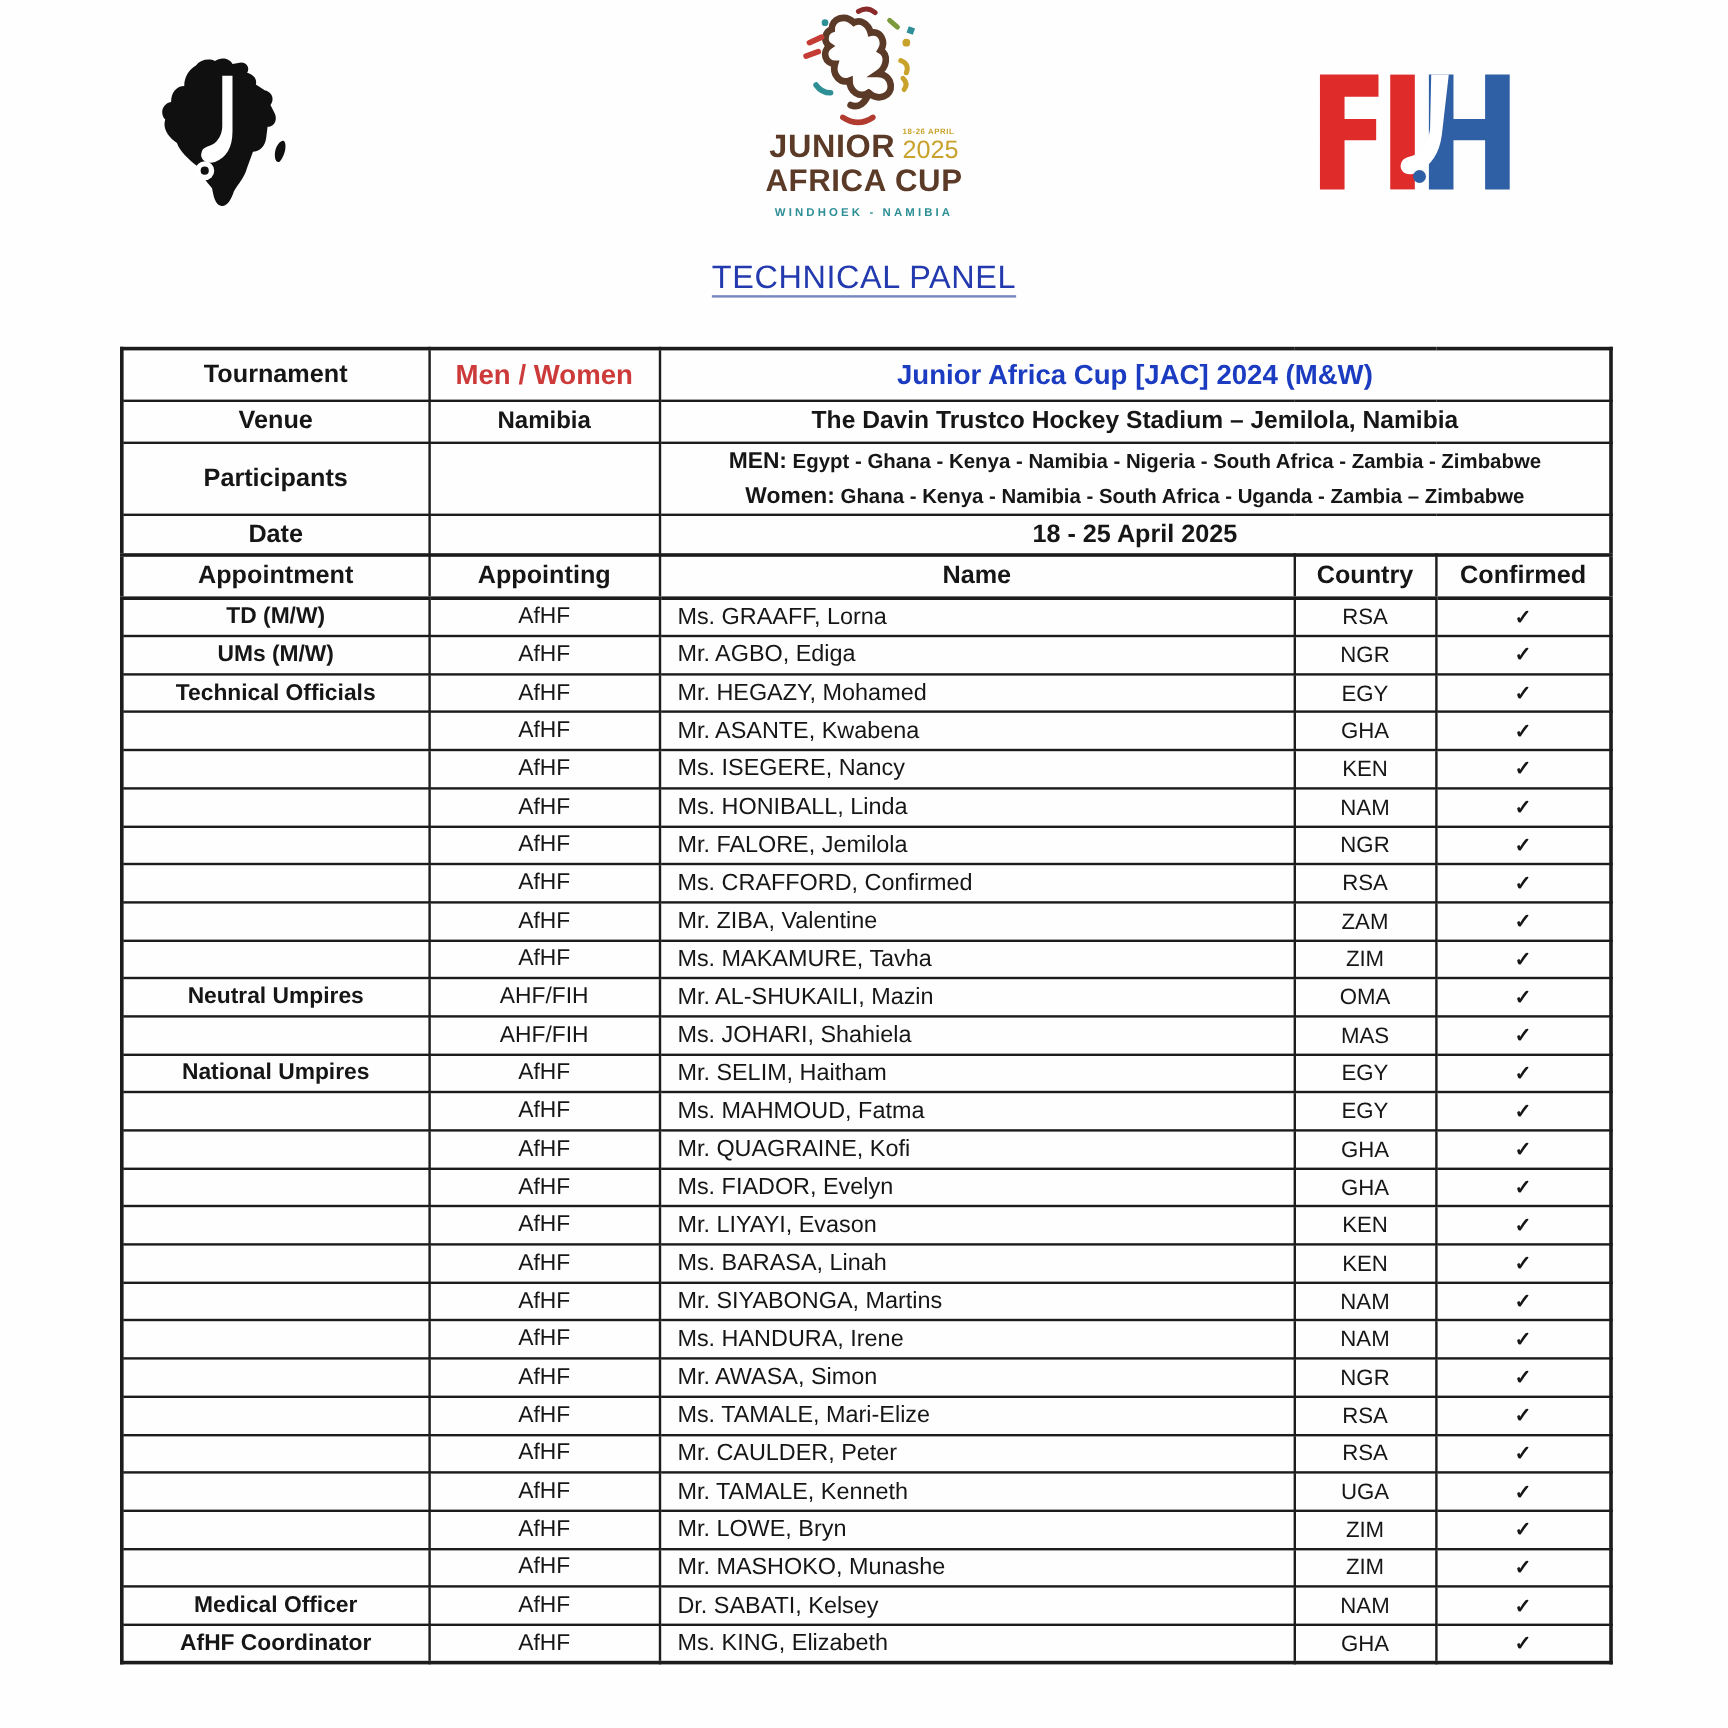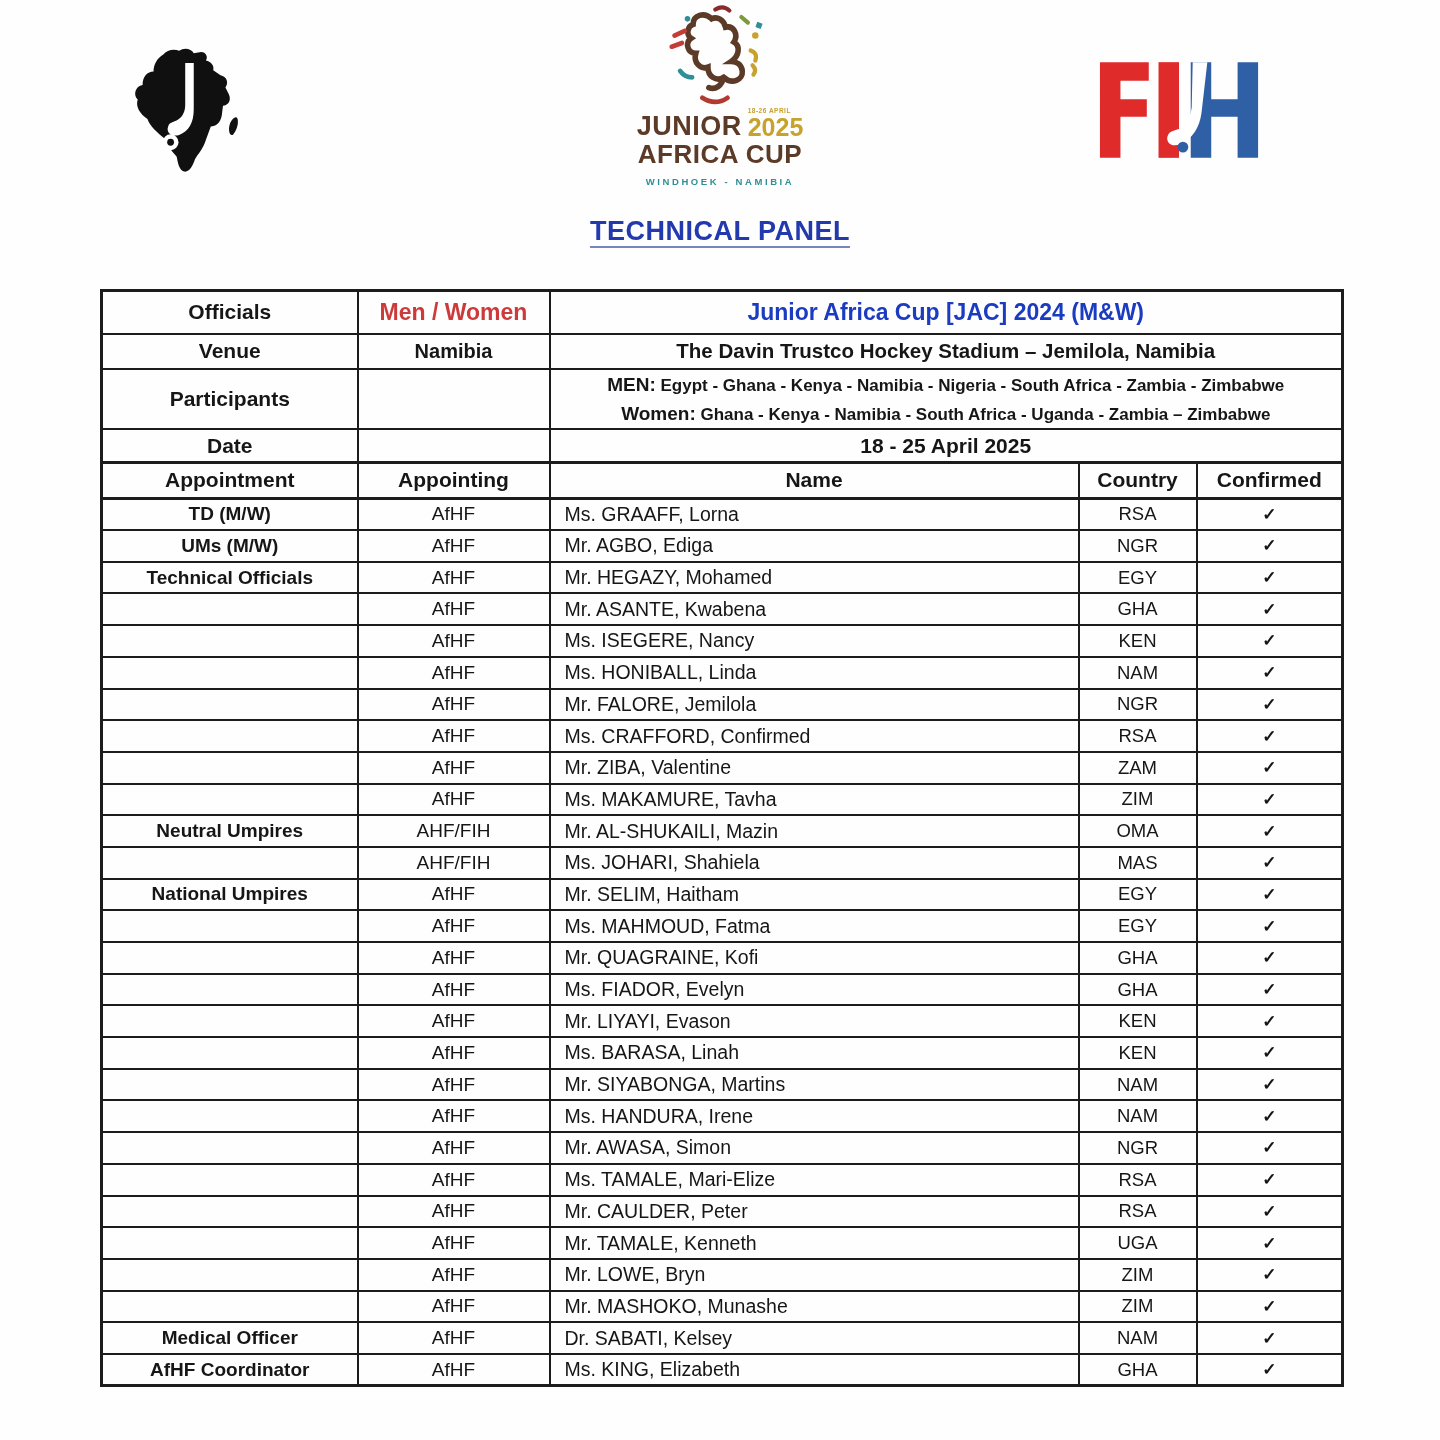--- a/index.html
+++ b/index.html
@@ -23,29 +23,29 @@
   
   .header{position:relative;height:190px;}
   .afhf-logo{position:absolute;left:121px;top:46px;width:126px;height:134px;}
   .afhf-logo svg{width:100%;height:100%;}
   .jac-logo{position:absolute;left:50%;transform:translateX(-50%);top:4px;width:210px;text-align:center;}
   .jac-art{width:124px;height:104px;display:block;margin:0 auto;}
   .jac-line1{display:flex;justify-content:center;align-items:flex-end;gap:6px;line-height:1;margin-top:0;}
   .jac-junior{font-size:27px;font-weight:bold;color:var(--jac_brown);letter-spacing:.5px;}
   .jac-datecol{display:flex;flex-direction:column;align-items:flex-start;line-height:1;}
   .jac-dates{font-size:6.5px;font-weight:bold;color:var(--jac_gold);letter-spacing:.5px;}
-  .jac-year{font-size:25px;font-weight:bold;color:var(--jac_gold);}
+  .jac-year{font-size:21px;font-weight:normal;color:var(--jac_gold);}
   .jac-line2{font-size:26px;font-weight:bold;color:var(--jac_brown);letter-spacing:.5px;line-height:1.15;}
   .jac-line3{font-size:9.5px;font-weight:bold;color:var(--jac_teal);letter-spacing:2.6px;margin-top:7px;}
   .fih-logo{position:absolute;left:1098px;top:60px;width:164px;height:100px;}
   .fih-logo svg{width:100%;height:100%;}
   
   .title-wrap{text-align:center;margin-top:26px;}
   .page-title{
-    color:var(--title_blue);font-size:27px;font-weight:bold;letter-spacing:.5px;
+    color:var(--title_blue);font-size:27px;font-weight:normal;letter-spacing:.5px;
     text-decoration:underline;text-underline-offset:6px;
     text-decoration-thickness:2px;text-decoration-color:#7686c0;
   }
   
   .doc-table{
     border-collapse:collapse;table-layout:fixed;
     margin:42px 0 0 100px;width:1241px;
     border:3px solid var(--border_dark);
   }
   .doc-table td,.doc-table th{
@@ -134,21 +134,21 @@
 <table class="doc-table">
   <colgroup>
     <col style="width:256px">
       <col style="width:192px">
       <col style="width:529px">
       <col style="width:118px">
       <col style="width:146px">
   </colgroup>
   <tbody>
     <tr class="row-tournament">
-      <td class="info-label">Officials</td>
+      <td class="info-label">Tournament</td>
       <td class="val-menwomen">Men / Women</td>
       <td class="detail-tournament" colspan="3">Junior Africa Cup [JAC] 2024 (M&amp;W)</td>
     </tr>
     <tr class="row-venue">
       <td class="info-label">Venue</td>
       <td class="val-namibia">Namibia</td>
       <td class="detail-venue" colspan="3">The Davin Trustco Hockey Stadium – Jemilola, Namibia</td>
     </tr>
     <tr class="row-participants">
       <td class="info-label">Participants</td>

